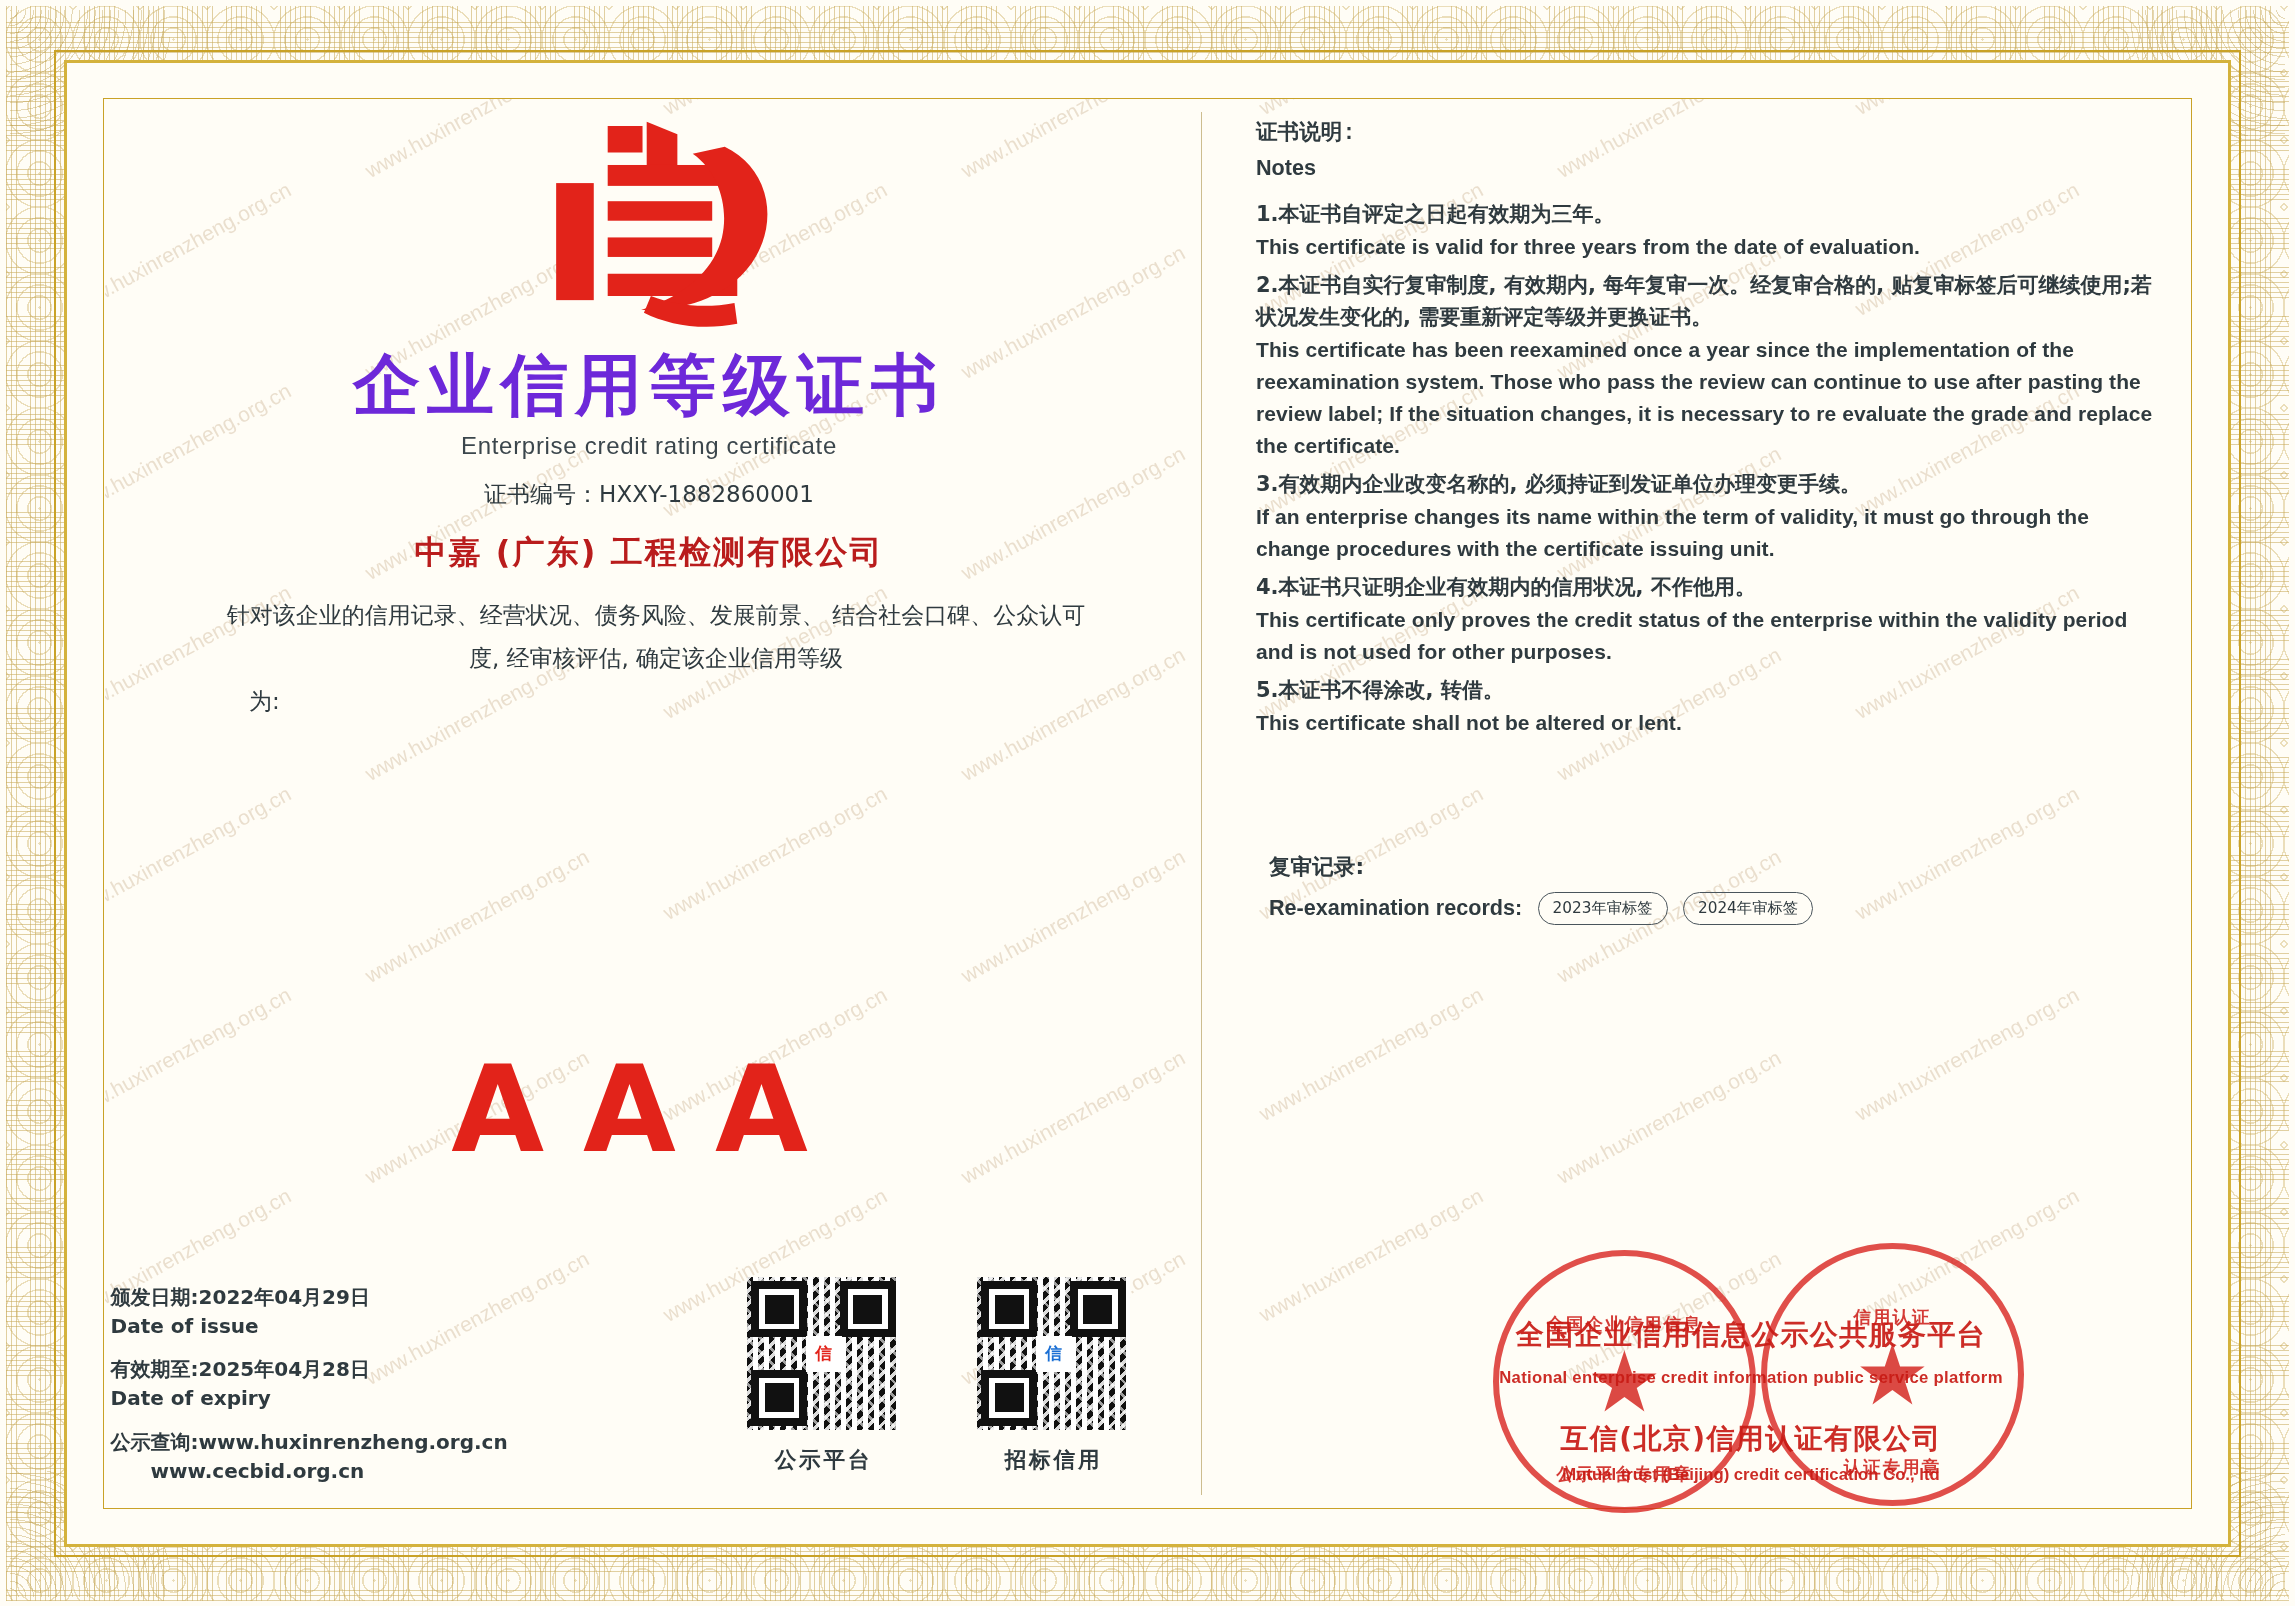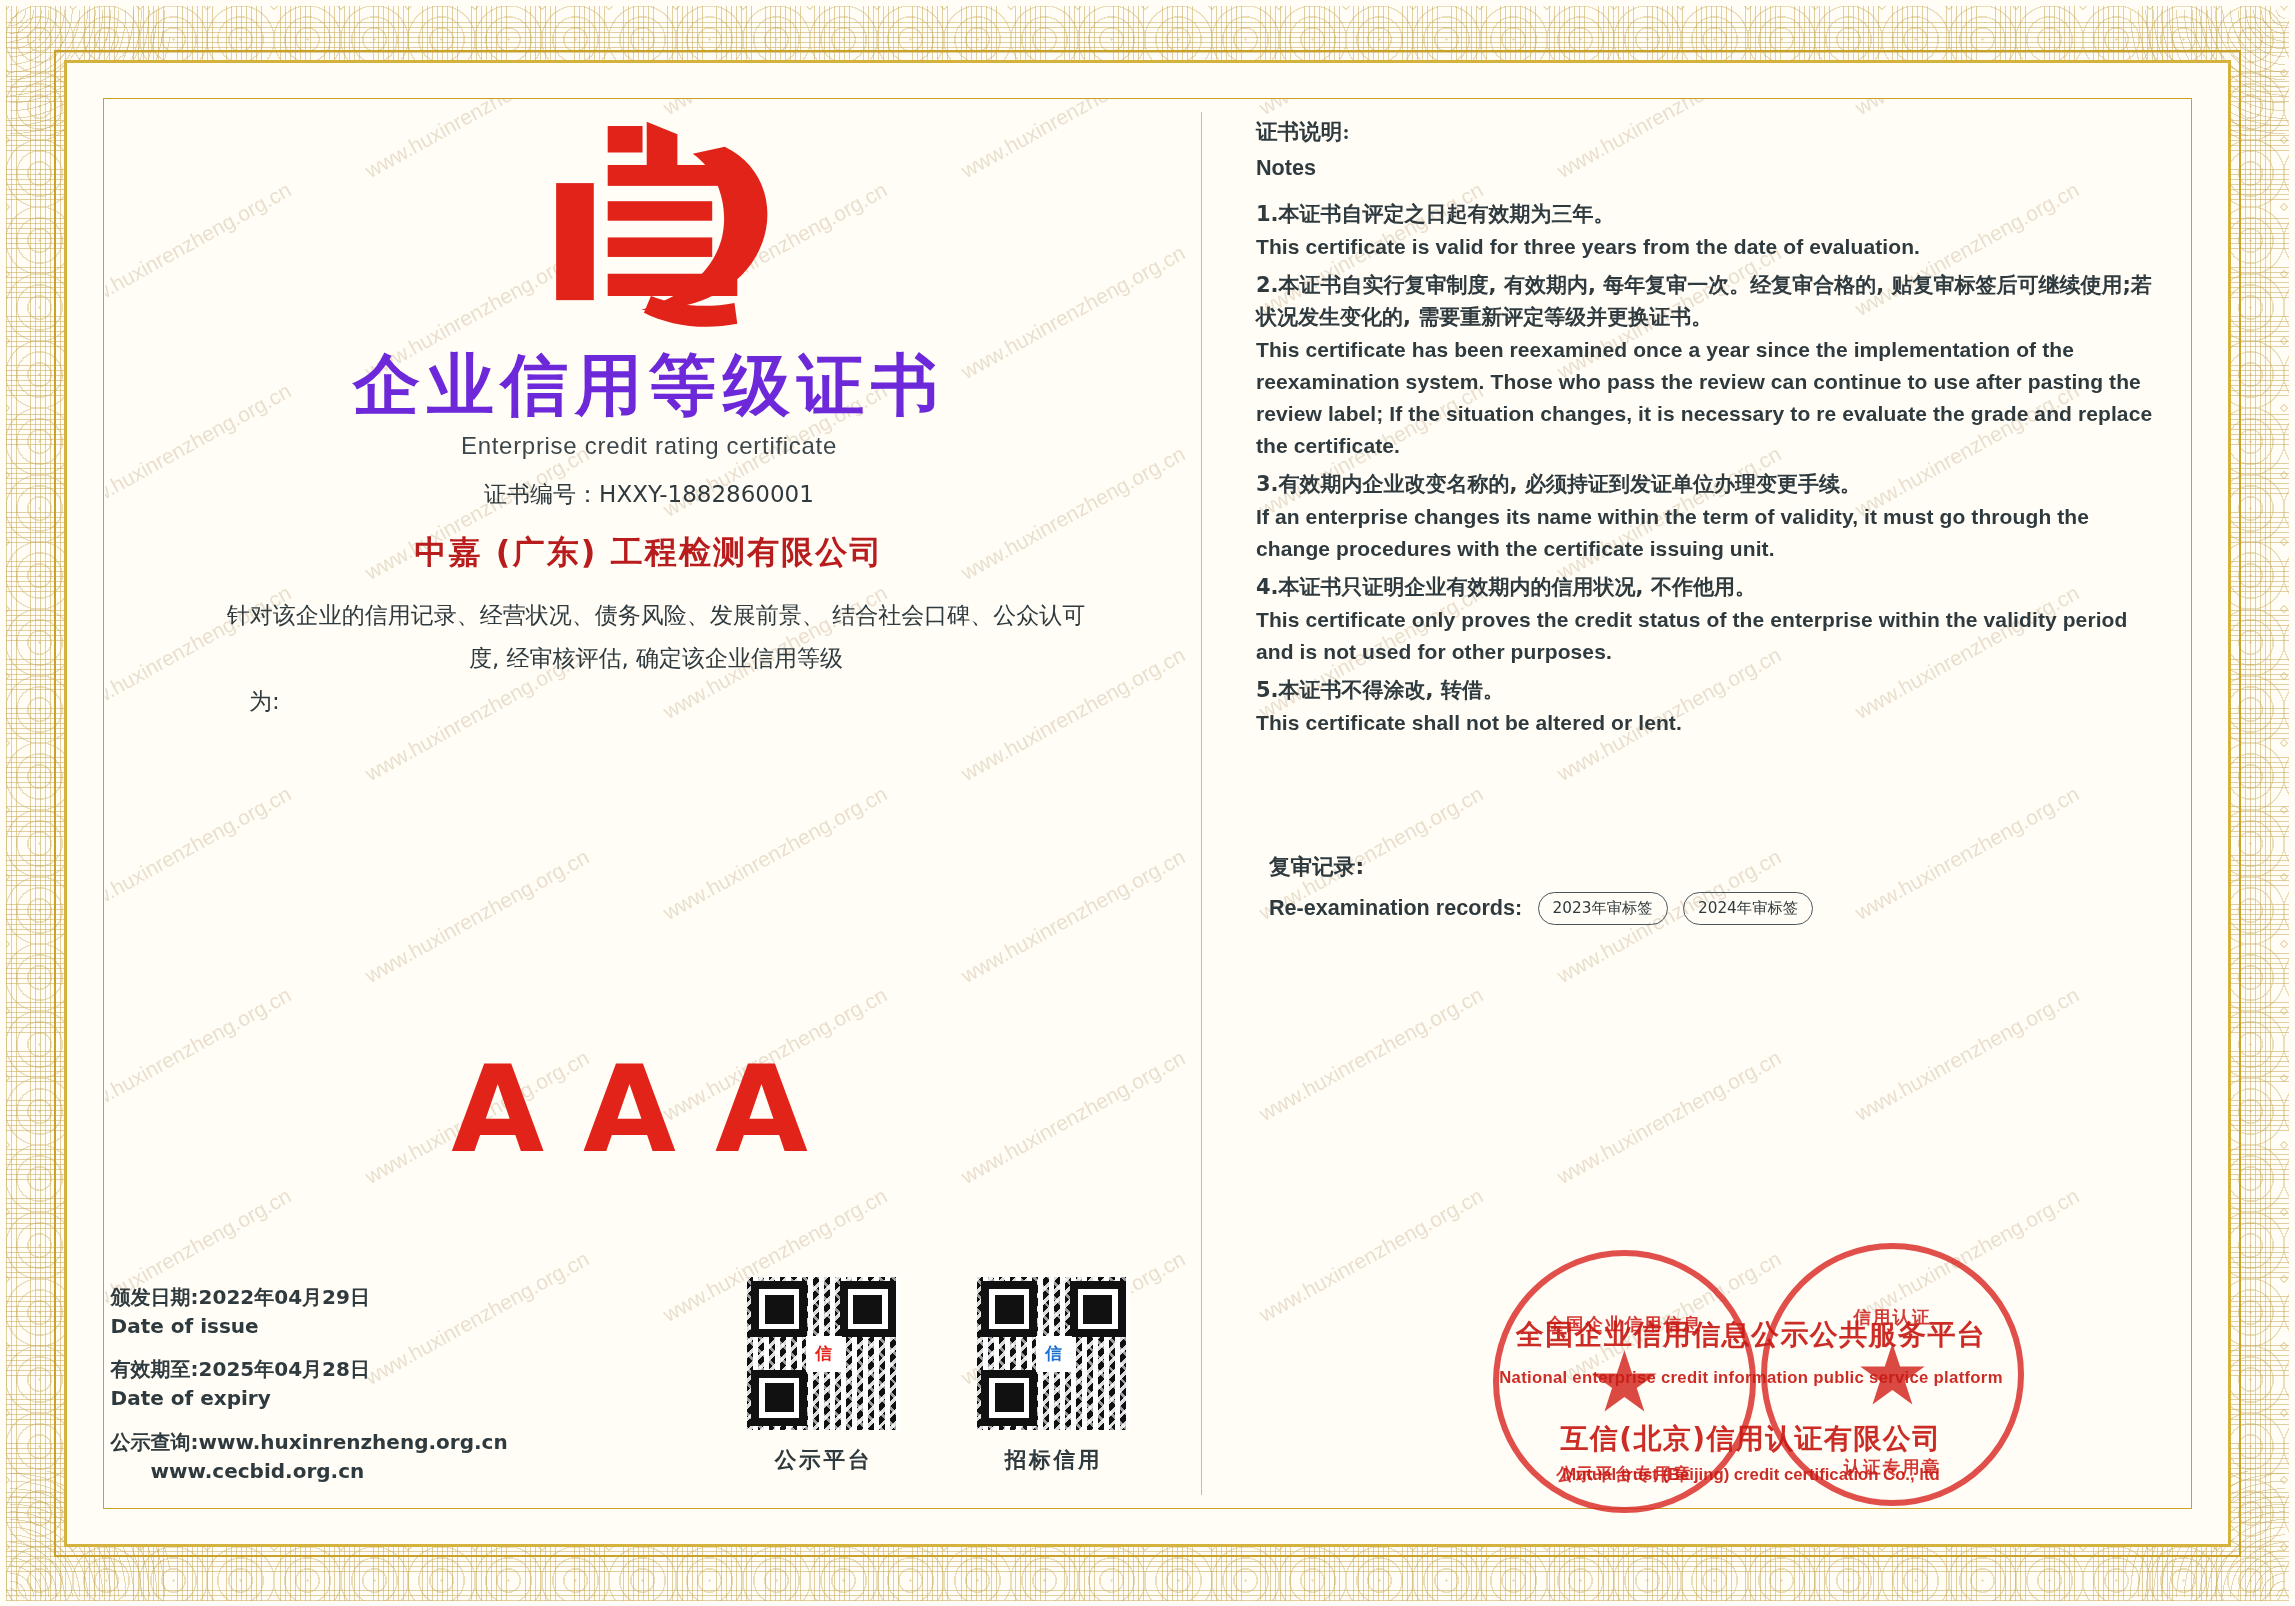--- a/index.html
+++ b/index.html
@@ -250,21 +250,21 @@
     position: absolute;
     left: 1151px;
     top: 0;
     width: 934px;
     height: 100%;
   }
   .notes-head-cn {
     position: absolute;
     left: 0; top: 18px;
     font-size: 21.6px; font-weight: bold; color: #2f3a3f;
-    font-family: Liberation Serif, serif;
+    font-family: Liberation Mono, monospace;
   }
   .notes-head-en {
     position: absolute;
     left: 0; top: 56px;
     font-size: 21.6px; font-weight: bold; color: #2f3a3f;
   }
   .notes-body {
     position: absolute;
     left: 0; top: 99px;
     width: 906px;

